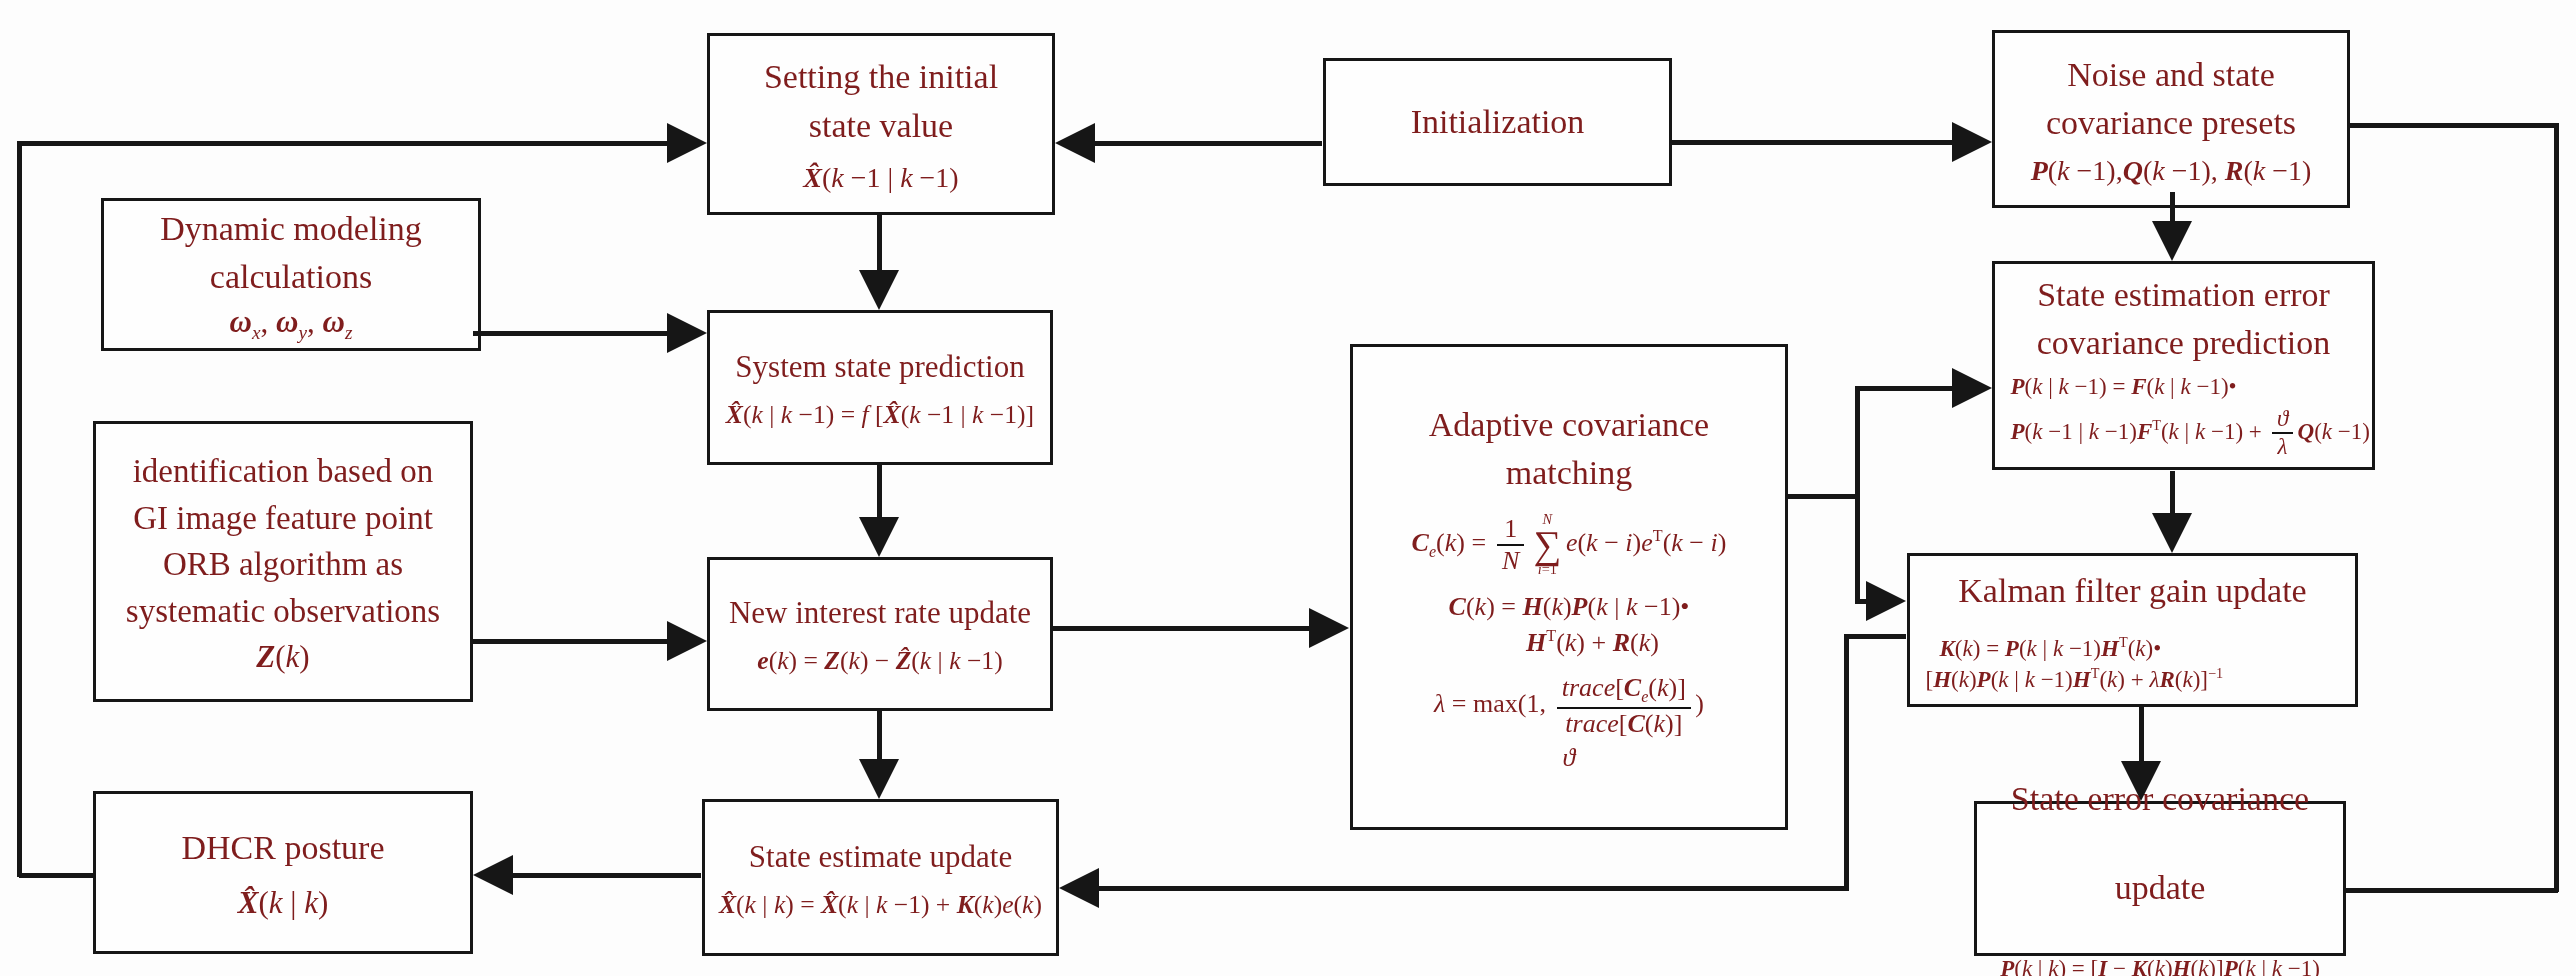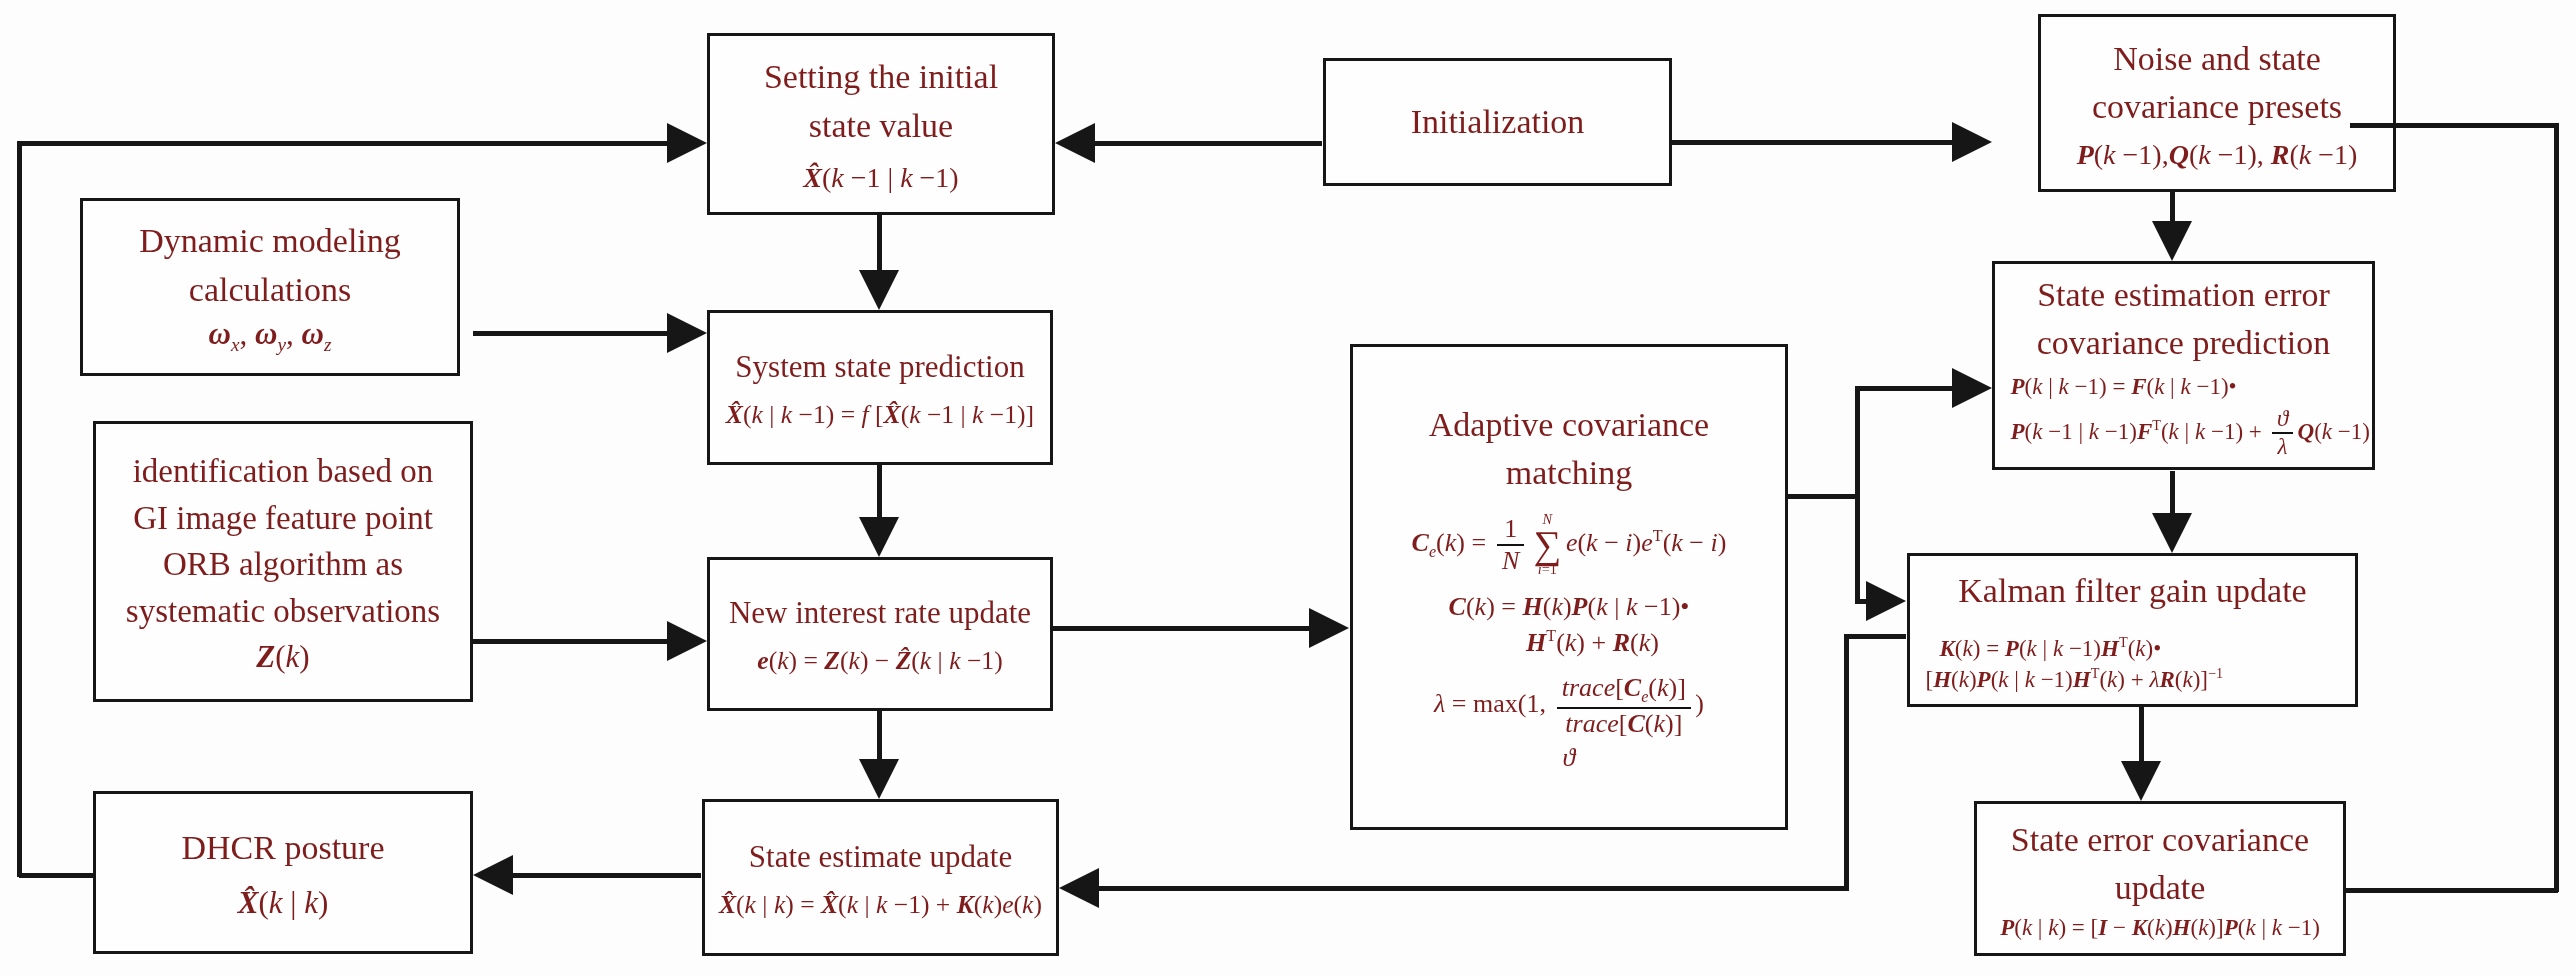--- a/index.html
+++ b/index.html
@@ -42,27 +42,27 @@
   <div class="box" style="left:707px;top:33px;width:348px;height:182px;">
     <div class="t">Setting the initial</div>
     <div class="t">state value</div>
     <div class="f"><b><i>X̂</i></b>(<i>k</i> −1 | <i>k</i> −1)</div>
   </div>
 
   <div class="box" style="left:1323px;top:58px;width:349px;height:128px;">
     <div class="t">Initialization</div>
   </div>
 
-  <div class="box" style="left:1992px;top:14px;width:358px;height:178px;margin-left:46px;">
+  <div class="box" style="left:1992px;top:30px;width:358px;height:178px;">
     <div class="t">Noise and state</div>
     <div class="t">covariance presets</div>
     <div class="f" style="margin-top:6.2px;"><b><i>P</i></b>(<i>k</i> −1),<b><i>Q</i></b>(<i>k</i> −1), <b><i>R</i></b>(<i>k</i> −1)</div>
   </div>
 
-  <div class="box" style="left:80px;top:198px;width:380px;height:178px;">
+  <div class="box" style="left:101px;top:198px;width:380px;height:153px;">
     <div class="t">Dynamic modeling</div>
     <div class="t">calculations</div>
     <div class="f f-lg" style="margin-top:1.6px;"><b><i>ω</i></b><sub><i>x</i></sub>, <b><i>ω</i></b><sub><i>y</i></sub>, <b><i>ω</i></b><sub><i>z</i></sub></div>
   </div>
 
   <div class="box" style="left:707px;top:310px;width:346px;height:155px;">
     <div class="t t-sm">System state prediction</div>
     <div class="f f-sm"><b><i>X̂</i></b>(<i>k</i> | <i>k</i> −1) = <i>f</i> [<b><i>X̂</i></b>(<i>k</i> −1 | <i>k</i> −1)]</div>
   </div>
 
@@ -108,21 +108,21 @@
           <span class="den"><i>λ</i></span>
         </span><b><i>Q</i></b>(<i>k</i> −1)</div>
   </div>
 
   <div class="box" style="left:1907px;top:553px;width:451px;height:154px;">
     <div class="t">Kalman filter gain update</div>
     <div class="f f-xs left-align" style="margin-top:19px;margin-left:14px;"><b><i>K</i></b>(<i>k</i>) = <b><i>P</i></b>(<i>k</i> | <i>k</i> −1)<b><i>H</i></b><sup>T</sup>(<i>k</i>)•</div>
     <div class="f f-xs left-align" style="margin-top:3.1px;">[<b><i>H</i></b>(<i>k</i>)<b><i>P</i></b>(<i>k</i> | <i>k</i> −1)<b><i>H</i></b><sup>T</sup>(<i>k</i>) + <i>λ</i><b><i>R</i></b>(<i>k</i>)]<sup>−1</sup></div>
   </div>
 
-  <div class="box" style="left:1974px;top:801px;width:372px;height:155px;">
+  <div class="box" style="left:1974px;top:801px;width:372px;height:155px;gap:41px;">
     <div class="t">State error covariance</div>
     <div class="t">update</div>
     <div class="f f-xs" style="margin-top:1.6px;"><b><i>P</i></b>(<i>k</i> | <i>k</i>) = [<b><i>I</i></b> − <b><i>K</i></b>(<i>k</i>)<b><i>H</i></b>(<i>k</i>)]<b><i>P</i></b>(<i>k</i> | <i>k</i> −1)</div>
   </div>
 
   <div class="box" style="left:702px;top:799px;width:357px;height:157px;">
     <div class="t t-sm">State estimate update</div>
     <div class="f f-sm"><b><i>X̂</i></b>(<i>k</i> | <i>k</i>) = <b><i>X̂</i></b>(<i>k</i> | <i>k</i> −1) + <b><i>K</i></b>(<i>k</i>)<i>e</i>(<i>k</i>)</div>
   </div>
 

